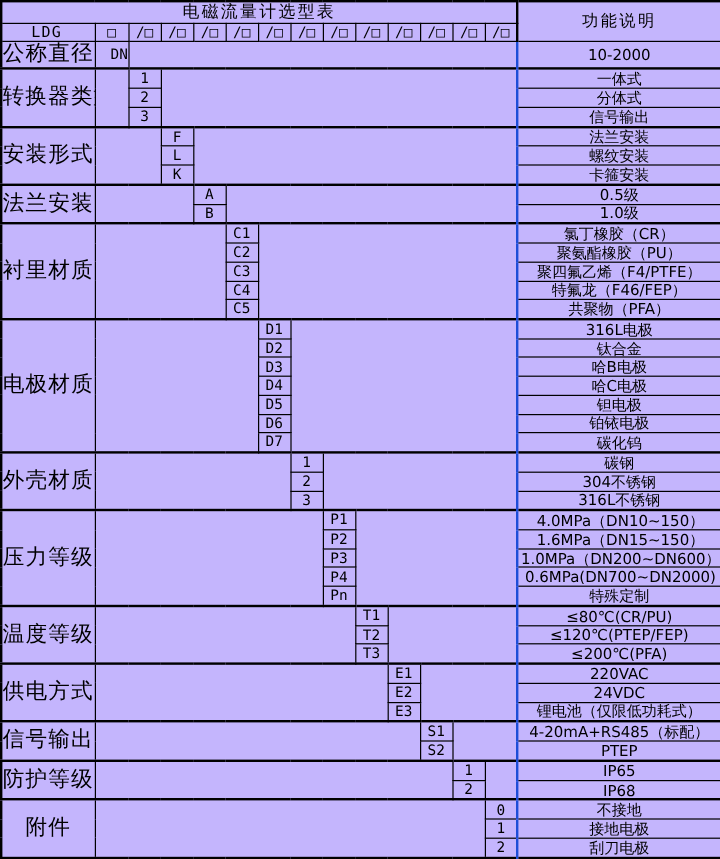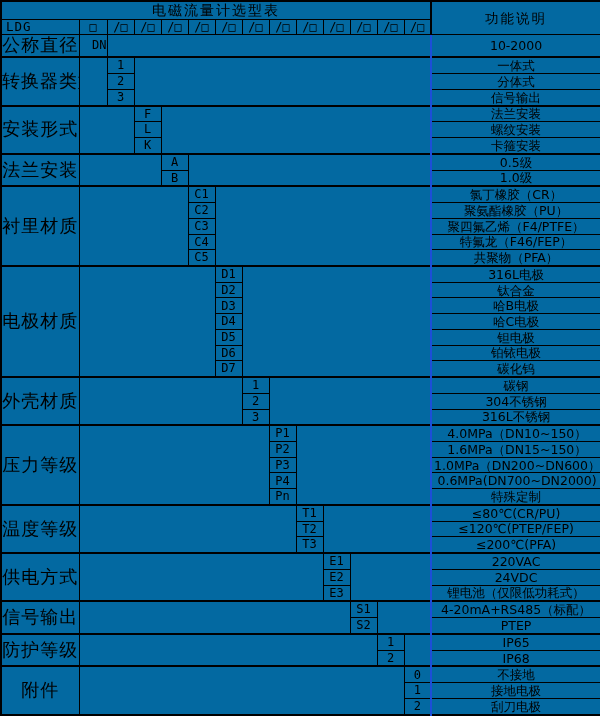--- a/index.html
+++ b/index.html
@@ -3,21 +3,21 @@
 <meta charset="utf-8">
 <style>
   html, body {
     margin: 0;
     padding: 0;
     background: #ffffff;
   }
   .sheet {
     width: 600px;
     height: 716px;
-    background: #0369a1;
+    background: #c4b5fd;
     overflow: hidden;
   }
   table.sel {
     width: 600px;
     height: 716px;
     border-collapse: collapse;
     table-layout: fixed;
     border: 2px solid #000000;
     font-family: "DejaVu Sans", sans-serif;
     color: #000000;
@@ -54,21 +54,21 @@
   table.sel td.title-cell {
     font-size: 14px;
     letter-spacing: 2px;
   }
   table.sel td.lbl {
     font-size: 18px;
     letter-spacing: 1px;
   }
   table.sel td.lbl.ldg {
     text-align: left;
-    padding-left: 4px;
+    padding-left: 24px;
     letter-spacing: 1px;
     font-family: "DejaVu Sans Mono", monospace;
     font-size: 12.5px;
   }
   table.sel td.code {
     font-family: "DejaVu Sans Mono", monospace;
     font-size: 12px;
   }
   table.sel td.code.dn {
     text-align: right;

